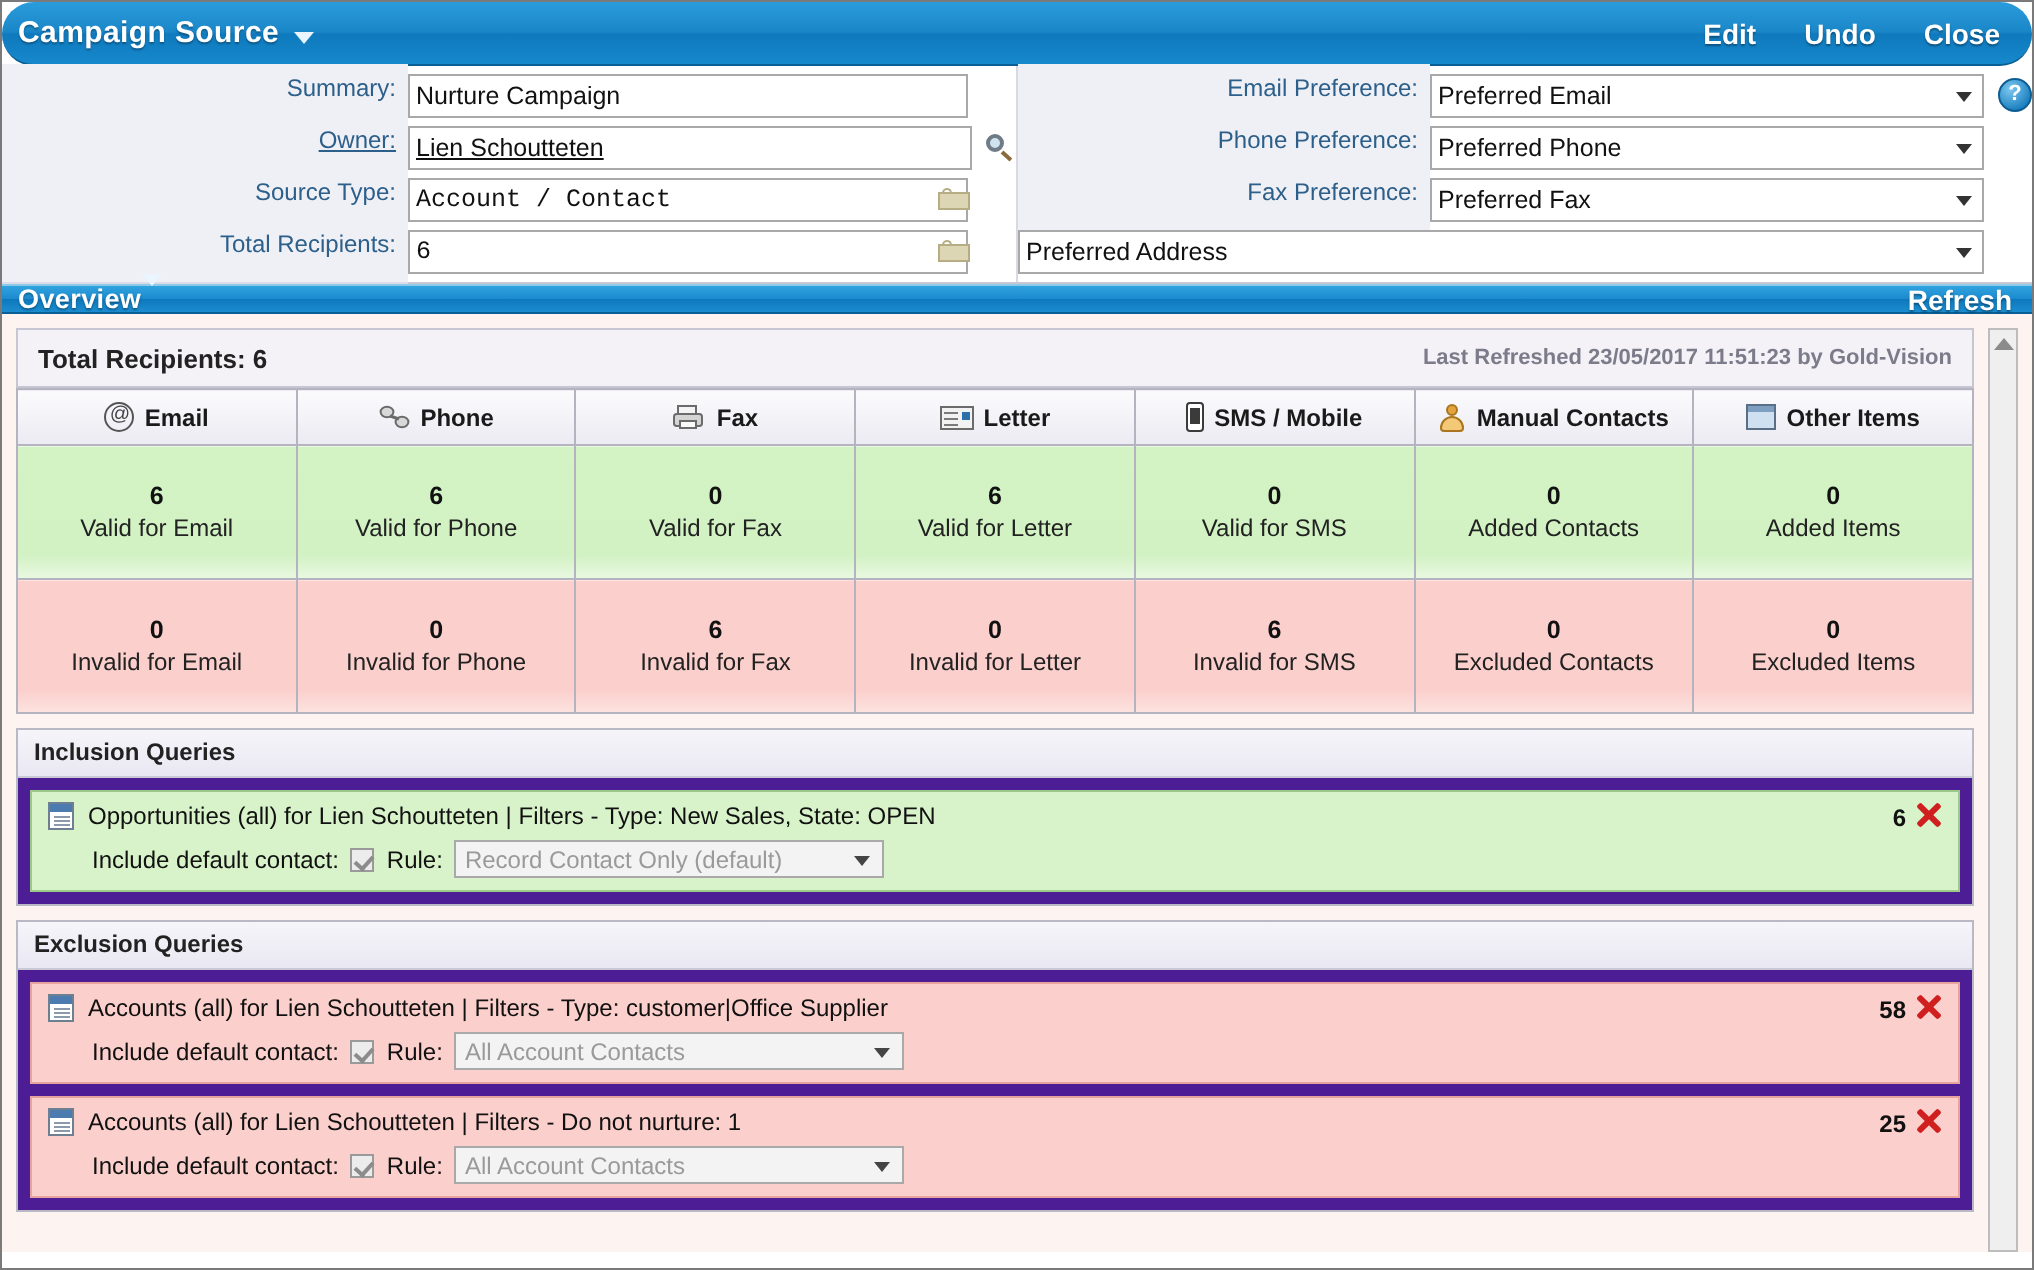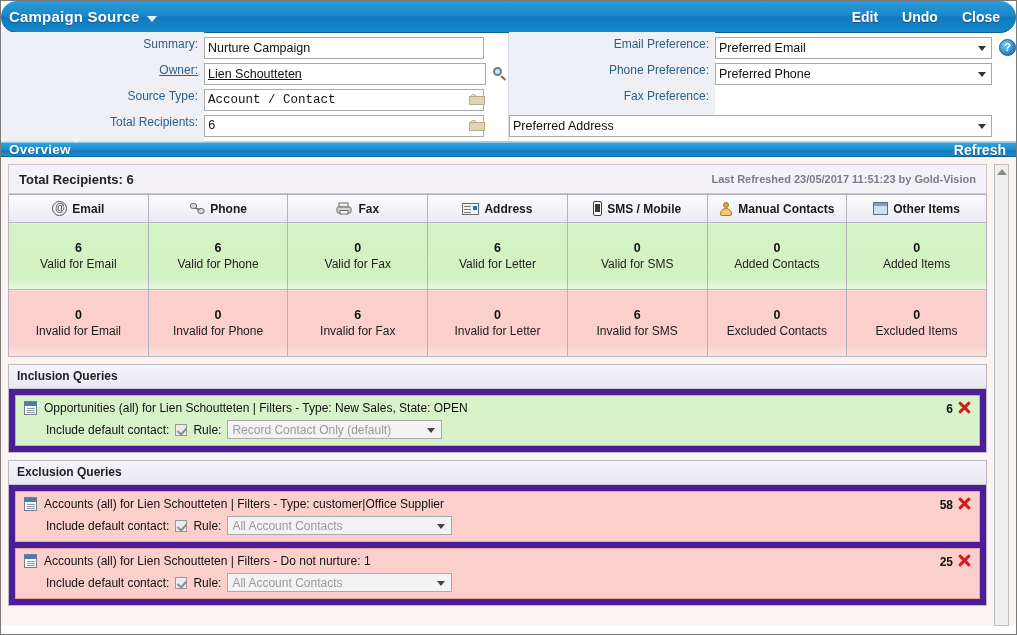--- a/index.html
+++ b/index.html
@@ -264,20 +264,24 @@
         <div class="flabel">Phone Preference:</div>
         <div class="fctl selwrap">
           <input class="finput" readonly="" value="Preferred Phone" style="">
           <span class="selarrow"></span>
         </div>
         <span class="spacer17"></span>
       </div>
 
       <div class="frow">
         <div class="flabel">Fax Preference:</div>
+        <div class="fctl selwrap">
+          <input class="finput" readonly="" value="Preferred Fax" style="">
+          <span class="selarrow"></span>
+        </div>
         <span class="spacer17"></span>
       </div>
 
       <div class="frow">
         <div class="fctl selwrap">
           <input class="finput" readonly="" value="Preferred Address" style="">
           <span class="selarrow"></span>
         </div>
         <span class="spacer17"></span>
       </div>
@@ -331,21 +335,21 @@
               <rect x="3" y="1" width="9" height="4" fill="#f4f4f4" stroke="#6b6b6b" stroke-width="1"></rect>
               <rect x="1" y="5" width="14" height="6" rx="1.4" fill="#d4d4d4" stroke="#6b6b6b" stroke-width="1"></rect>
               <rect x="4" y="8.5" width="8" height="3.5" fill="#fafafa" stroke="#6b6b6b" stroke-width="1"></rect>
             </svg>
             <span>Fax</span>
                 </span>
               </th>
           <th>
                 <span class="thin">
             <span class="ic ic-letter"></span>
-            <span>Address</span>
+            <span>Letter</span>
                 </span>
               </th>
           <th>
                 <span class="thin">
             <span class="ic ic-mobile"></span>
             <span>SMS / Mobile</span>
                 </span>
               </th>
           <th>
                 <span class="thin">

